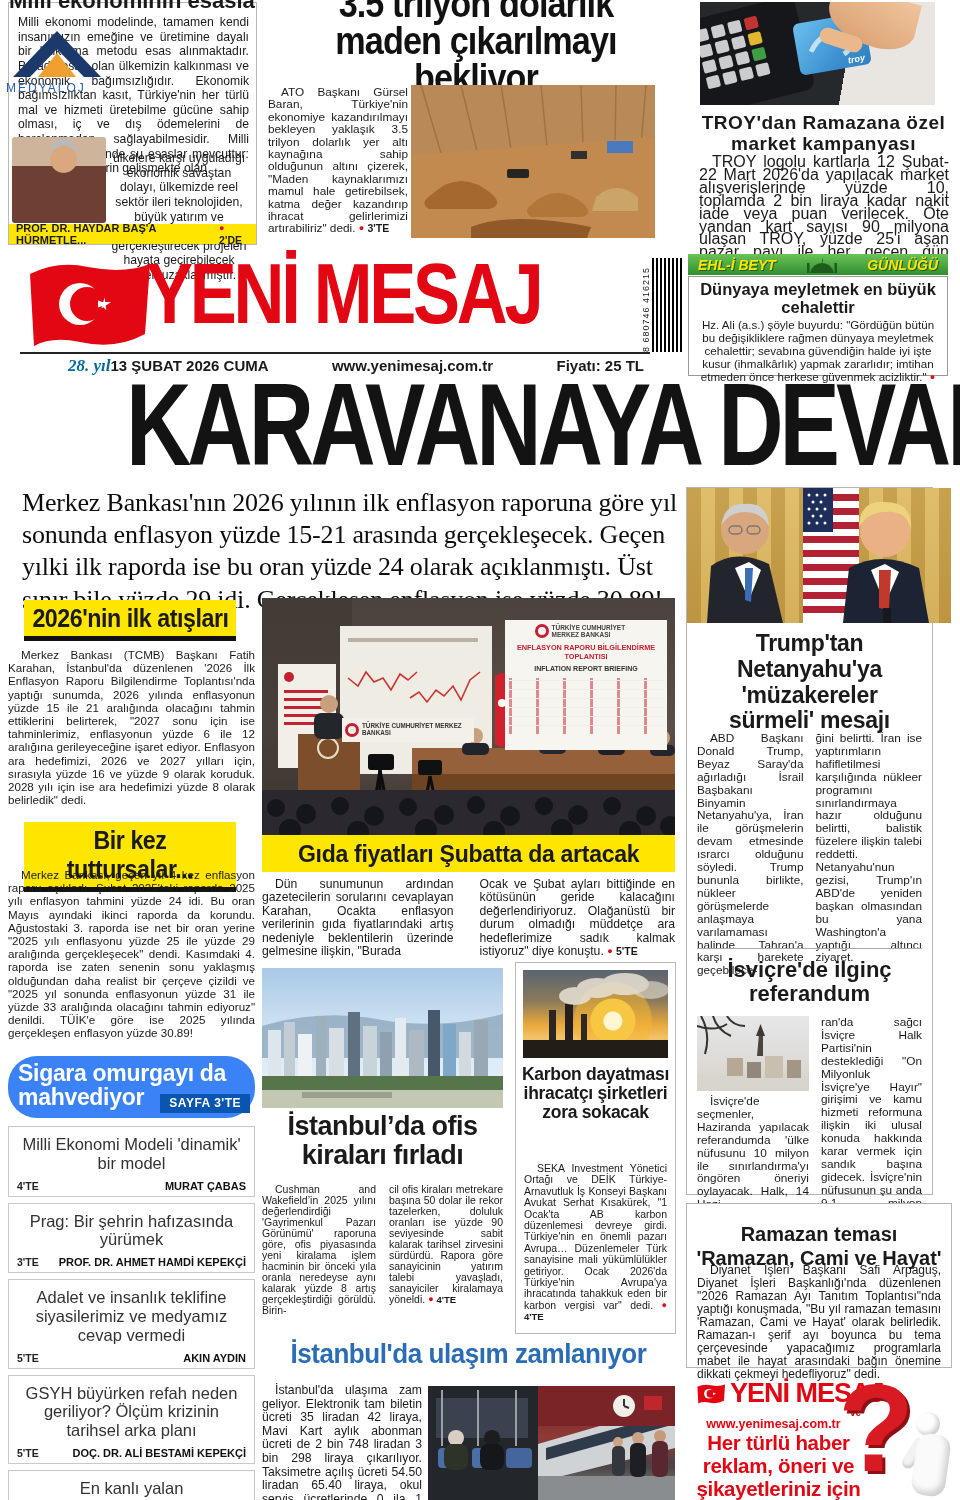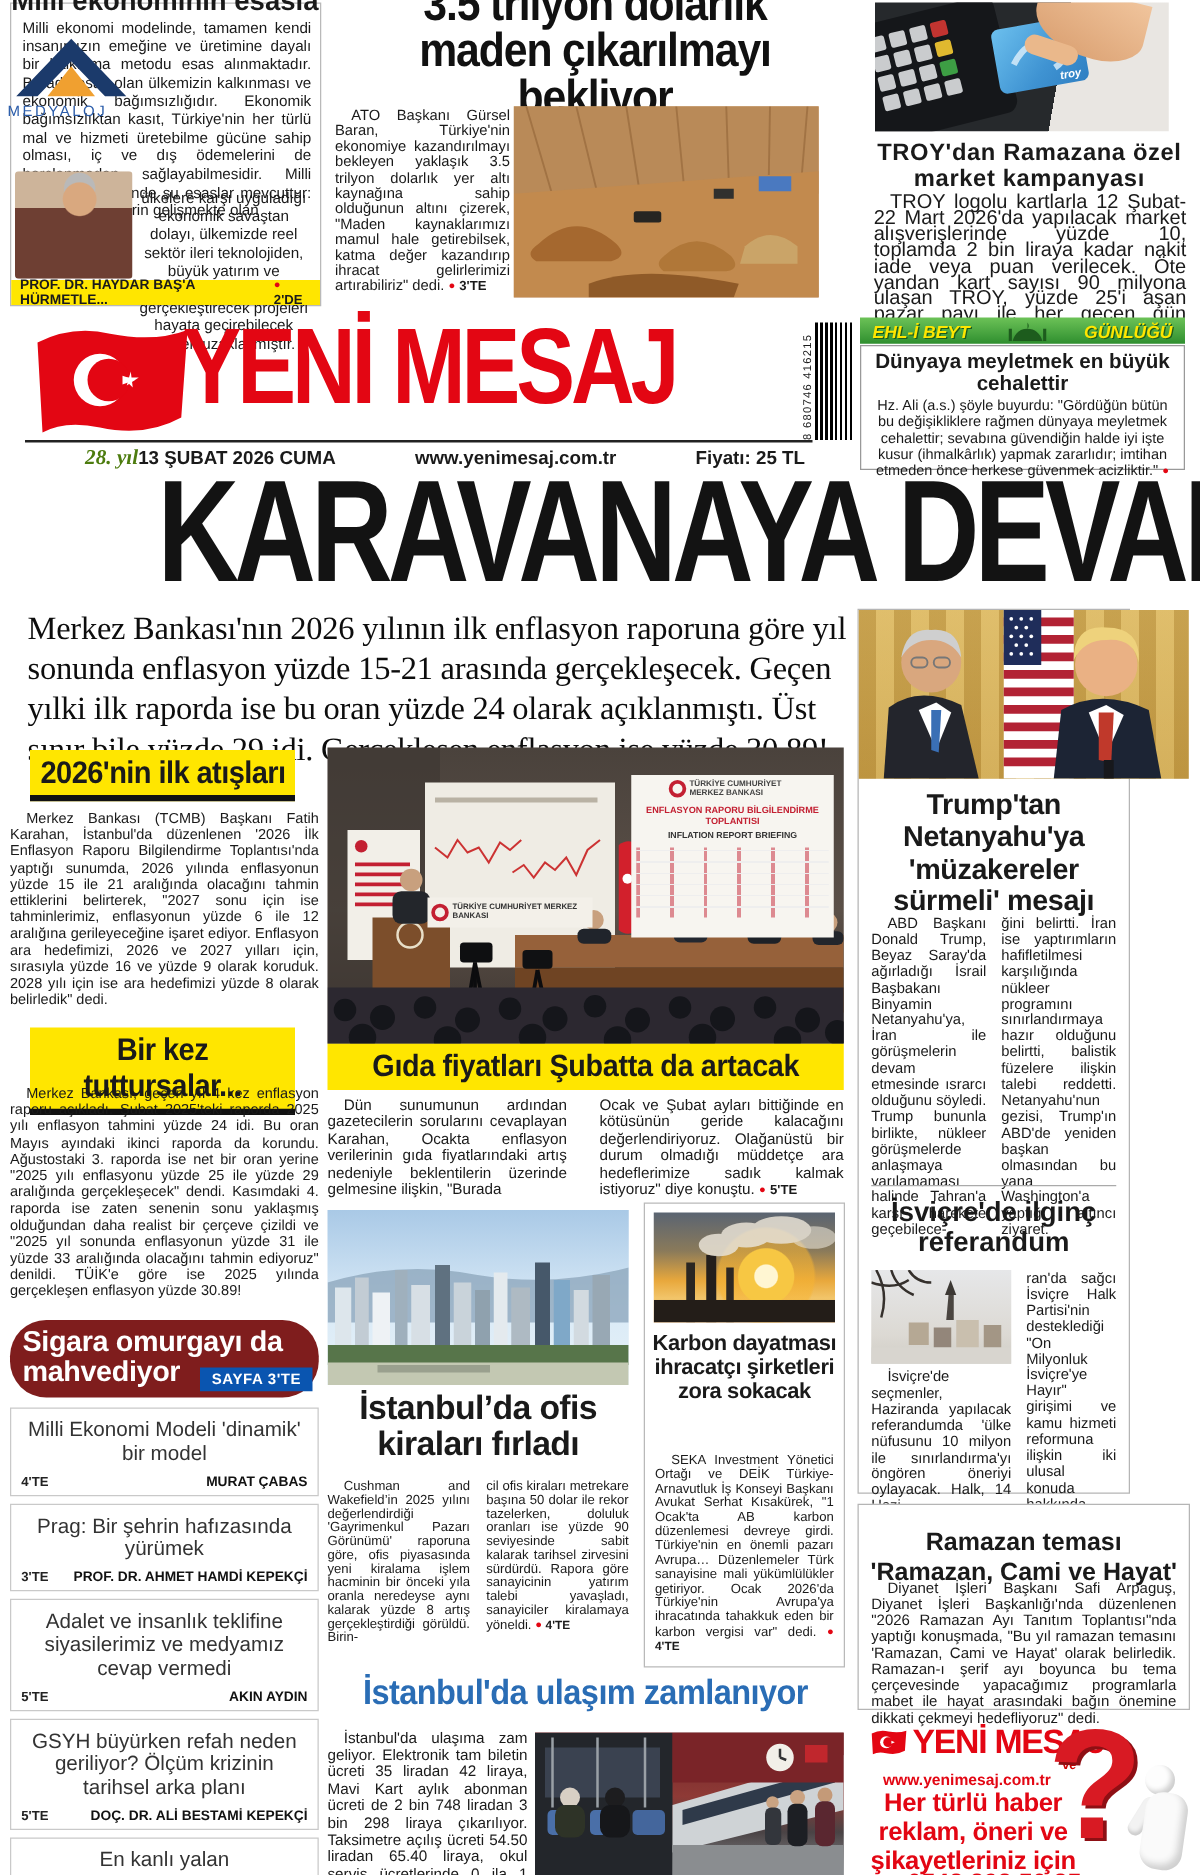--- a/index.html
+++ b/index.html
@@ -37,36 +37,36 @@
   .ehl-banner span{color:#ffe600;font-weight:800;font-style:italic;font-size:14px;text-shadow:1px 1px 0 #1d5c1d;}
   .ehl-box{left:688px;top:276px;width:260px;height:100px;border:1px solid #999;box-sizing:border-box;padding:3px 6px;}
   .ehl-title{font-size:16.5px;font-weight:800;text-align:center;line-height:1.1;}
   .ehl-body{font-size:11.6px;line-height:13px;text-align:center;margin-top:2px;}
   
   .flag{left:24px;top:258px;width:130px;height:94px;}
   .mast-title{left:146px;top:250px;white-space:nowrap;}
   .mast-title>span{display:inline-block;font-weight:800;font-size:86px;letter-spacing:-4px;color:#e30613;transform:scaleX(.82);transform-origin:left;line-height:1;}
   .mast-rule{left:20px;top:352px;width:630px;height:2px;background:#222;}
   .mast-row{left:20px;top:356px;width:630px;display:flex;align-items:baseline;font-size:15px;font-weight:800;}
-  .yil{font-family:"Liberation Serif",serif;font-style:italic;color:#4d7c0f;font-size:17px;margin-left:48px;}
+  .yil{font-family:"Liberation Serif",serif;font-style:italic;color:#0369a1;font-size:17px;margin-left:48px;}
   .mdate{}
   .msite{margin-left:auto;margin-right:auto;}
   .mprice{margin-right:6px;}
   .barcode{left:652px;top:258px;width:30px;height:94px;background:
      repeating-linear-gradient(90deg,#000 0 2px,#fff 2px 4px);}
   .barcode-num{left:641px;top:258px;height:94px;font-size:9px;letter-spacing:1px;writing-mode:vertical-rl;transform:rotate(180deg);}
   
   .lead-head{left:0;top:372px;width:960px;text-align:center;white-space:nowrap;}
   .lead-head>span{display:inline-block;font-weight:800;font-size:116px;line-height:.92;letter-spacing:-5px;color:#131313;transform:scaleX(.78);transform-origin:center;}
   .standfirst{left:22px;top:487px;width:672px;font-family:"Liberation Serif",serif;font-size:26px;line-height:1.24;color:#0d0d0d;letter-spacing:-.2px;}
   
   .ybox{left:24px;width:212px;background:#ffe600;border-bottom:5px solid #111;text-align:center;font-weight:800;font-size:25px;padding:4px 0 3px;letter-spacing:-.5px;}
   .ybox>span{display:inline-block;transform:scaleX(.93);}
   .lbody{left:8px;width:247px;font-size:11.6px;line-height:13.2px;}
-  .promo{left:8px;top:1056px;width:247px;height:62px;background:#7f1d1d;color:#fff;box-sizing:border-box;padding:5px 10px;font-weight:800;font-size:23px;line-height:1.06;letter-spacing:-.3px;border-radius:29px;}
+  .promo{left:8px;top:1056px;width:247px;height:62px;background:#3b82f6;color:#fff;box-sizing:border-box;padding:5px 10px;font-weight:800;font-size:23px;line-height:1.06;letter-spacing:-.3px;border-radius:29px;}
   .promo-badge{position:absolute;right:5px;bottom:5px;background:#0a55b0;color:#fff;font-size:12px;font-weight:800;padding:3px 9px;letter-spacing:.5px;}
   .archive{left:8px;top:1126px;width:247px;display:flex;flex-direction:column;gap:6px;}
   .aitem{border:1px solid #c9c9c9;background:#fff;padding:8px 8px 4px;box-sizing:border-box;}
   .aititle{text-align:center;font-size:16.5px;line-height:1.14;color:#333;}
   .airow{display:flex;justify-content:space-between;margin-top:7px;font-weight:800;}
   .aipg{font-size:10.5px;color:#222;}
   .aiauth{font-size:11px;color:#111;}
   
   .conf{left:262px;top:598px;width:413px;height:237px;background:linear-gradient(180deg,#4a423c 0%,#5b5048 55%,#3c342f 100%);}
   .gida-banner{left:262px;top:835px;width:413px;height:37px;background:#ffe600;display:flex;align-items:center;justify-content:center;}
@@ -81,21 +81,21 @@
   .karbon-photo{position:absolute;left:7px;top:7px;width:145px;height:88px;background:
      radial-gradient(circle at 62% 58%,#fff6d2 0 9px,#f7c743 10px 22px,rgba(247,180,50,.55) 23px 38px,transparent 40px),
      linear-gradient(180deg,#5a6472 0%,#8a7a5a 35%,#e8a83c 62%,#f2c56a 78%,#b9874a 100%);}
   .karbon-head{position:absolute;top:102px;left:4px;right:4px;text-align:center;font-weight:800;font-size:17.5px;line-height:1.08;letter-spacing:-.3px;}
   .karbon-body{position:absolute;top:200px;left:8px;right:8px;font-size:10.5px;line-height:11.4px;}
   .ulasim-head{left:262px;top:1338px;width:413px;text-align:center;color:#2a6db5;font-weight:800;white-space:nowrap;}
   .ulasim-head>span{display:inline-block;font-size:28px;letter-spacing:-.5px;transform:scaleX(.93);}
   .ulasim-body{left:262px;top:1384px;width:160px;font-size:12.2px;line-height:13.6px;}
   .metro{left:428px;top:1386px;width:247px;height:114px;background:linear-gradient(180deg,#6e2226 0%,#8e3a36 45%,#4a4345 70%,#8a8d90 100%);}
   
-  .rboxA{left:686px;top:487px;width:218px;height:708px;border:1px solid #b5b5b5;box-sizing:border-box;background:#fff;}
+  .rboxA{left:686px;top:487px;width:247px;height:708px;border:1px solid #b5b5b5;box-sizing:border-box;background:#fff;}
   .trump-photo{position:absolute;left:0;top:0;width:264px;height:135px;background:
      repeating-linear-gradient(90deg,rgba(150,110,40,.25) 0 14px,rgba(255,235,170,.2) 14px 28px),
      linear-gradient(180deg,#d8b35c,#caa148);}
   .trump-head{position:absolute;top:143px;left:16px;right:16px;text-align:center;font-weight:800;font-size:23px;line-height:1.12;letter-spacing:-.3px;}
   .rcols{position:absolute;left:10px;right:10px;display:flex;gap:12px;}
   .rcols p{margin:0;font-size:11.8px;line-height:12.9px;}
   .rdiv{position:absolute;left:10px;right:10px;height:1px;background:#aaa;}
   .isv-head{position:absolute;top:470px;left:8px;right:8px;text-align:center;font-weight:800;font-size:22px;line-height:1.08;}
   .swiss{width:112px;height:75px;background:linear-gradient(180deg,#e6e7e9 0%,#dcd9d3 70%,#cfccc5 100%);margin-bottom:4px;}
   .rboxB{left:686px;top:1203px;width:266px;height:165px;border:1px solid #b5b5b5;box-sizing:border-box;background:#fff;}

